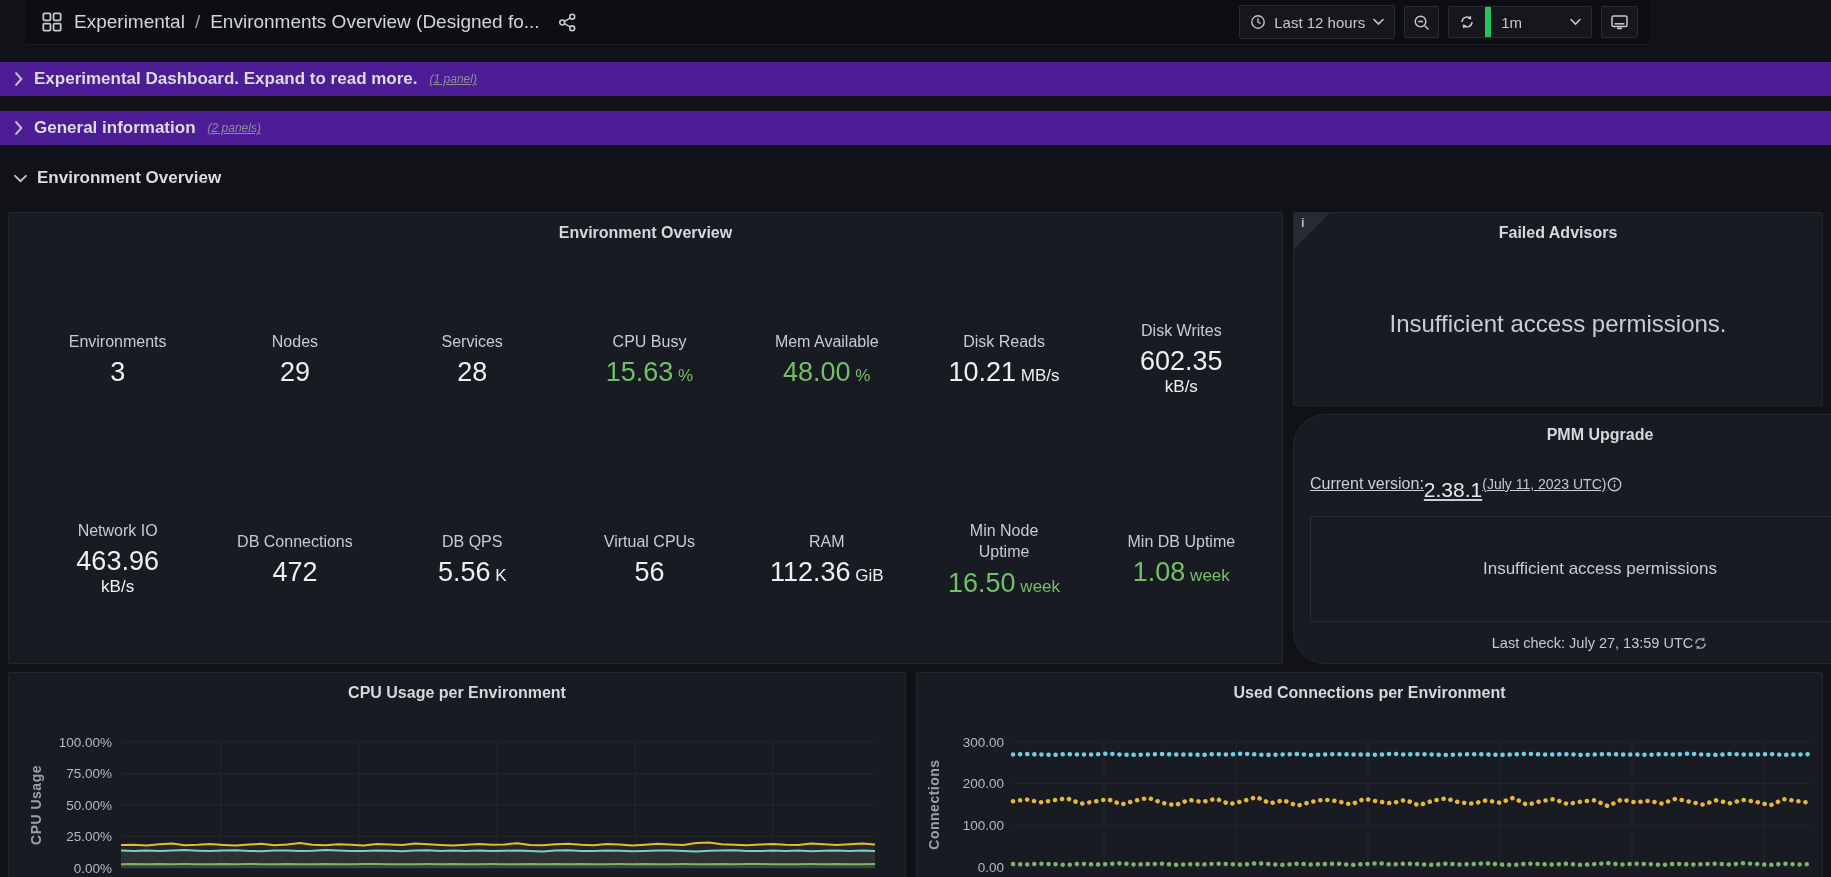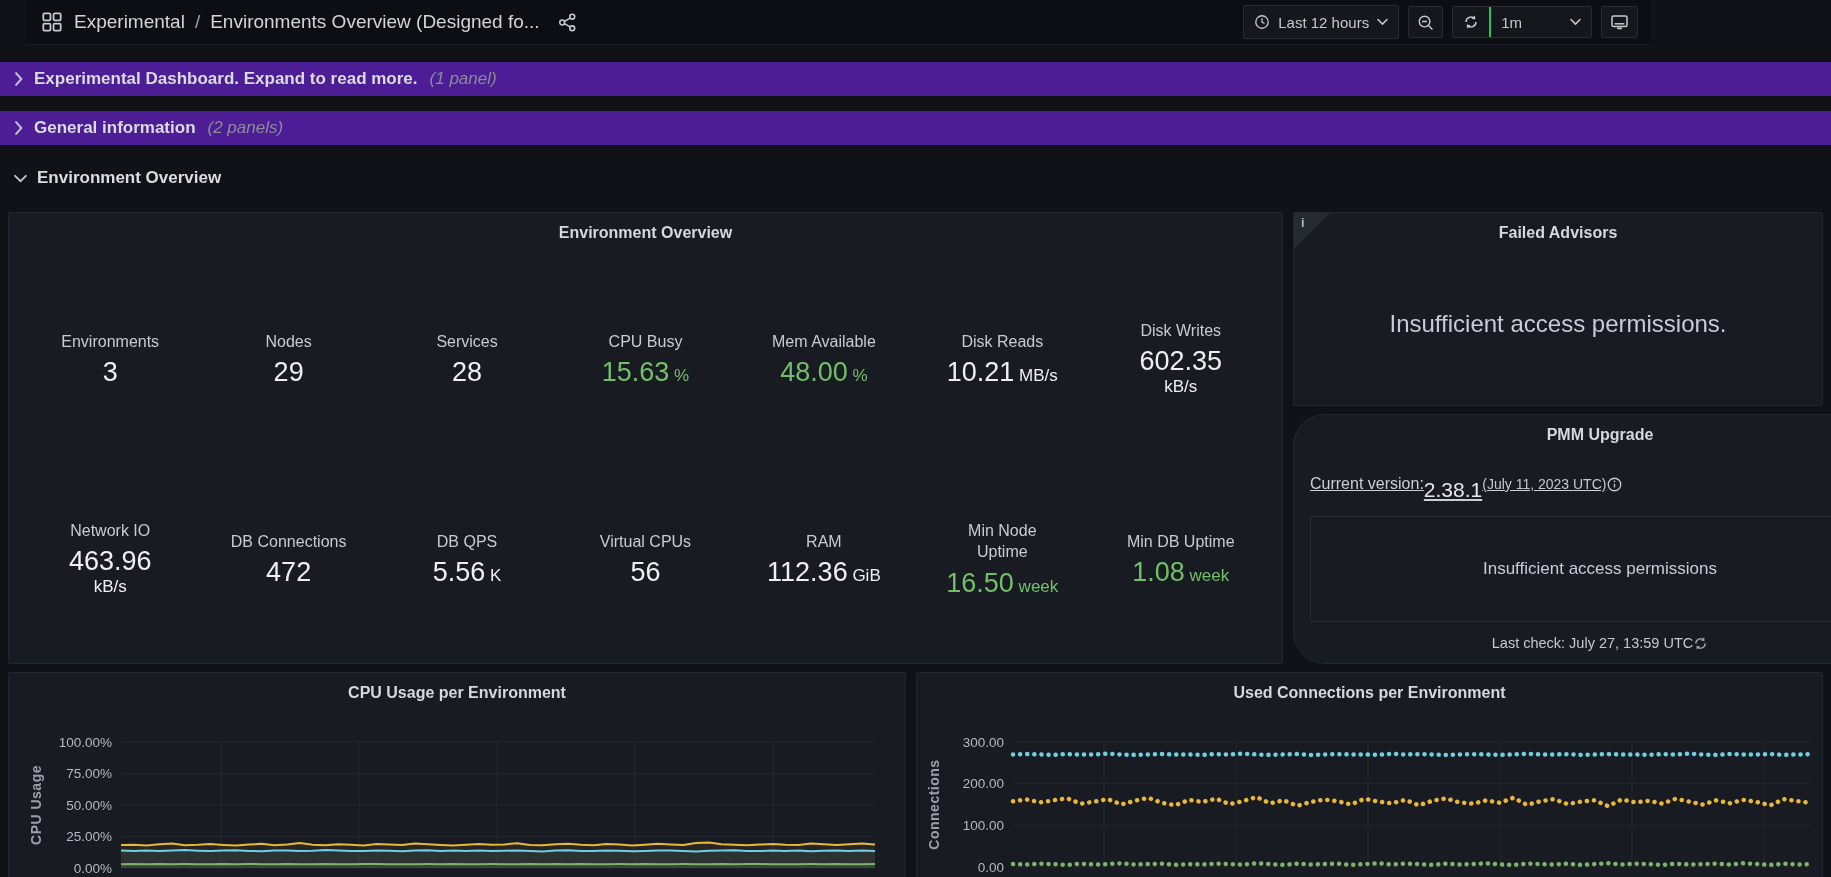--- a/index.html
+++ b/index.html
@@ -13,42 +13,42 @@
   .crumbs{display:flex;align-items:center;gap:10px;margin-left:8px;font-size:19px;color:#d2d4dc;}
   .crumb{cursor:pointer;}
   .crumb-sep{color:#9fa2aa;}
   .share{margin-left:14px;}
   .toolbar{margin-left:auto;display:flex;align-items:center;gap:9px;}
   .tbtn{height:32px;display:flex;align-items:center;gap:8px;background:#15171c;border:1px solid #2a2c33;
         border-radius:2px;padding:16px 10px;color:#c7c9d1;font-size:15px;font-weight:500;cursor:pointer;box-sizing:border-box;}
   .tbtn.icon-only{padding:0 8px;}
   .btn-group{display:flex;align-items:stretch;background:#15171c;border:1px solid #2a2c33;border-radius:2px;height:32px;box-sizing:border-box;}
   .btn-group .seg{display:flex;align-items:center;gap:7px;padding:0 10px;color:#c7c9d1;font-size:15px;font-weight:500;cursor:pointer;}
-  .btn-group .seg + .seg{border-left:2px solid #22c55e;gap:48px;}
+  .btn-group .seg + .seg{border-left:6px solid #22c55e;gap:48px;}
 
   
   .row-strip{position:absolute;left:0;width:1831px;height:34px;background:#4c1d95;display:flex;
              align-items:center;padding-left:14px;box-sizing:border-box;cursor:pointer;}
   #row-1{top:62px;}
   #row-2{top:111px;}
   .row-title{font-weight:700;font-size:17px;color:#dadce2;margin-left:10px;}
-  .row-count{font-style:italic;font-size:17px;color:#8b8e96;margin-left:12px;}
+  .row-count{font-style:italic;font-size:12px;color:#8b8e96;margin-left:12px;text-decoration:underline;}
   .row-expanded{position:absolute;top:164px;left:14px;height:28px;display:flex;align-items:center;cursor:pointer;}
 
   
   .panel{position:absolute;background:#181b21;border:1px solid #24262e;border-radius:2px;box-sizing:border-box;}
   .panel-title{padding-top:11px;text-align:center;font-size:16px;font-weight:600;color:#d6d8de;cursor:pointer;}
   #overview-panel{left:8px;top:212px;width:1275px;height:452px;}
   #failed-advisors{left:1293px;top:212px;width:530px;height:194px;display:flex;flex-direction:column;}
   #pmm-upgrade{left:1293px;top:414px;width:614px;height:250px;padding:0 16px;border-radius:32px;}
   #chart-0{left:8px;top:672px;width:898px;height:240px;}
   #chart-1{left:916px;top:672px;width:907px;height:240px;}
 
   
-  .stats-row{position:absolute;left:12px;right:12px;height:120px;display:flex;}
+  .stats-row{position:absolute;left:20px;right:12px;height:120px;display:flex;}
   #stats-row-1{top:86px;}
   #stats-row-2{top:286px;}
   .stat{flex:1;display:flex;flex-direction:column;align-items:center;justify-content:center;text-align:center;}
   .stat-label{font-size:16px;color:#c9cbd3;line-height:1.35;white-space:pre-line;}
   .stat-value{margin-top:5px;font-size:27px;font-weight:500;color:#edeff3;line-height:1.12;}
   .stat-value .unit{font-size:17px;}
   .unit-line{font-size:17px;font-weight:500;line-height:1.3;}
   .green{color:#73bf69;}
 
   

